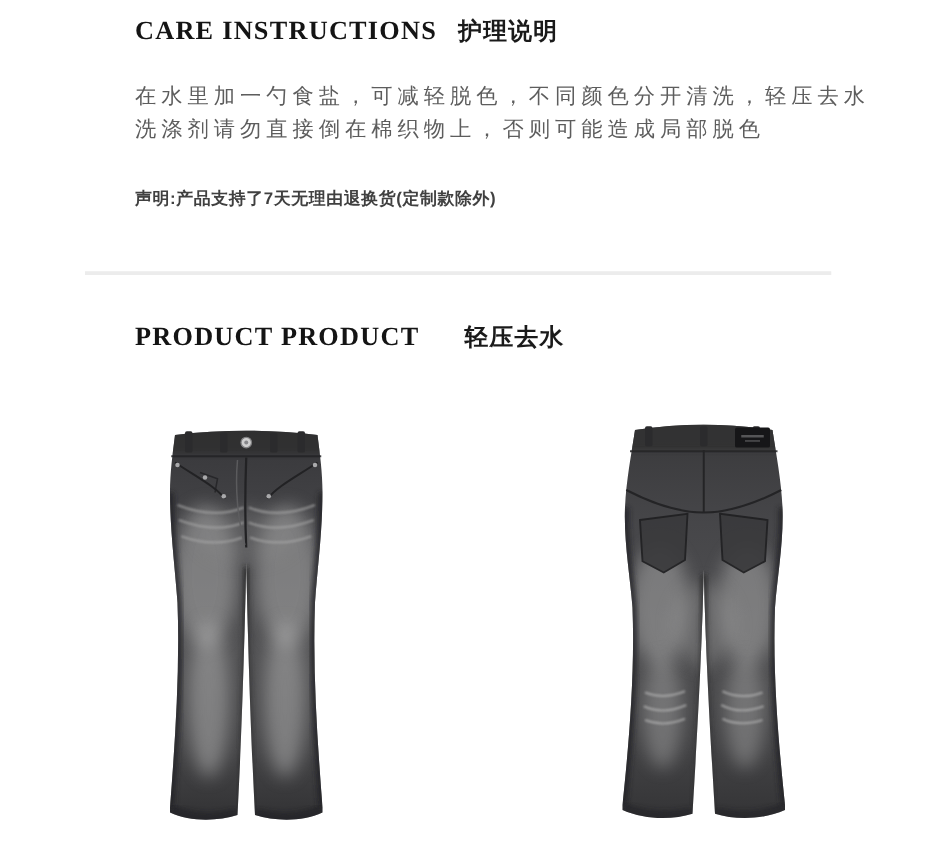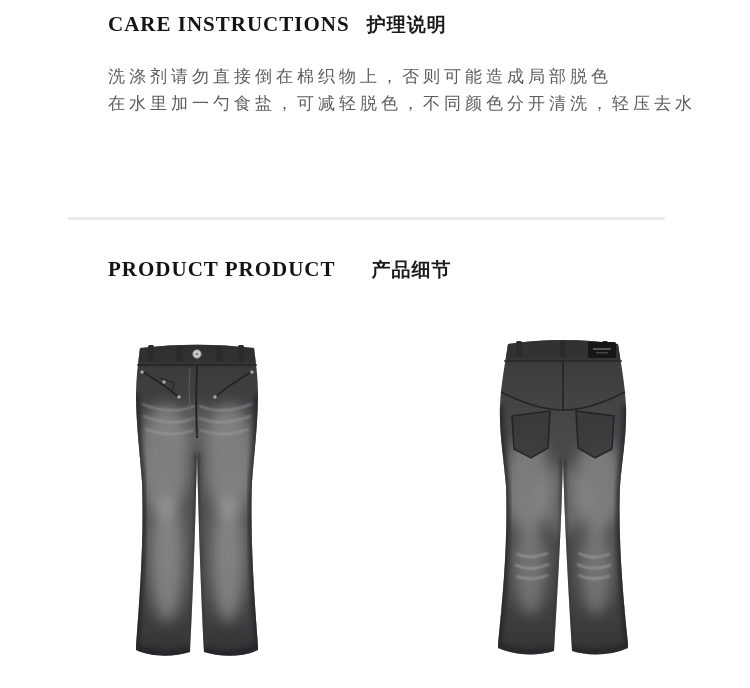--- a/index.html
+++ b/index.html
@@ -109,29 +109,30 @@
 </head>
 <body>
 
 <div class="page">
 
   <h2 class="care-title">
     <span>CARE INSTRUCTIONS</span><span class="zh-title">护理说明</span>
   </h2>
 
   <div class="care-lines">
+    <p class="care-line">在水里加一勺食盐，可减轻脱色，不同颜色分开清洗，轻压去水</p>
     <p class="care-line">洗涤剂请勿直接倒在棉织物上，否则可能造成局部脱色</p>
-    <p class="care-line">在水里加一勺食盐，可减轻脱色，不同颜色分开清洗，轻压去水</p>
   </div>
 
+  <p class="care-note">声明:产品支持了7天无理由退换货(定制款除外)</p>
 
   <hr class="divider">
 
   <h2 class="details-title">
-    <span>PRODUCT PRODUCT</span><span class="zh-title">产品细节</span>
+    <span>PRODUCT PRODUCT</span><span class="zh-title">轻压去水</span>
   </h2>
 
   <figure class="figure-front">
     <svg width="170" height="330" viewBox="0 0 170 330" xmlns="http://www.w3.org/2000/svg">
       <defs>
         <linearGradient id="fBase" x1="0" y1="0" x2="0" y2="1">
           <stop offset="0" stop-color="#37373a"></stop>
           <stop offset="0.25" stop-color="#454548"></stop>
           <stop offset="0.55" stop-color="#525254"></stop>
           <stop offset="0.82" stop-color="#454547"></stop>

